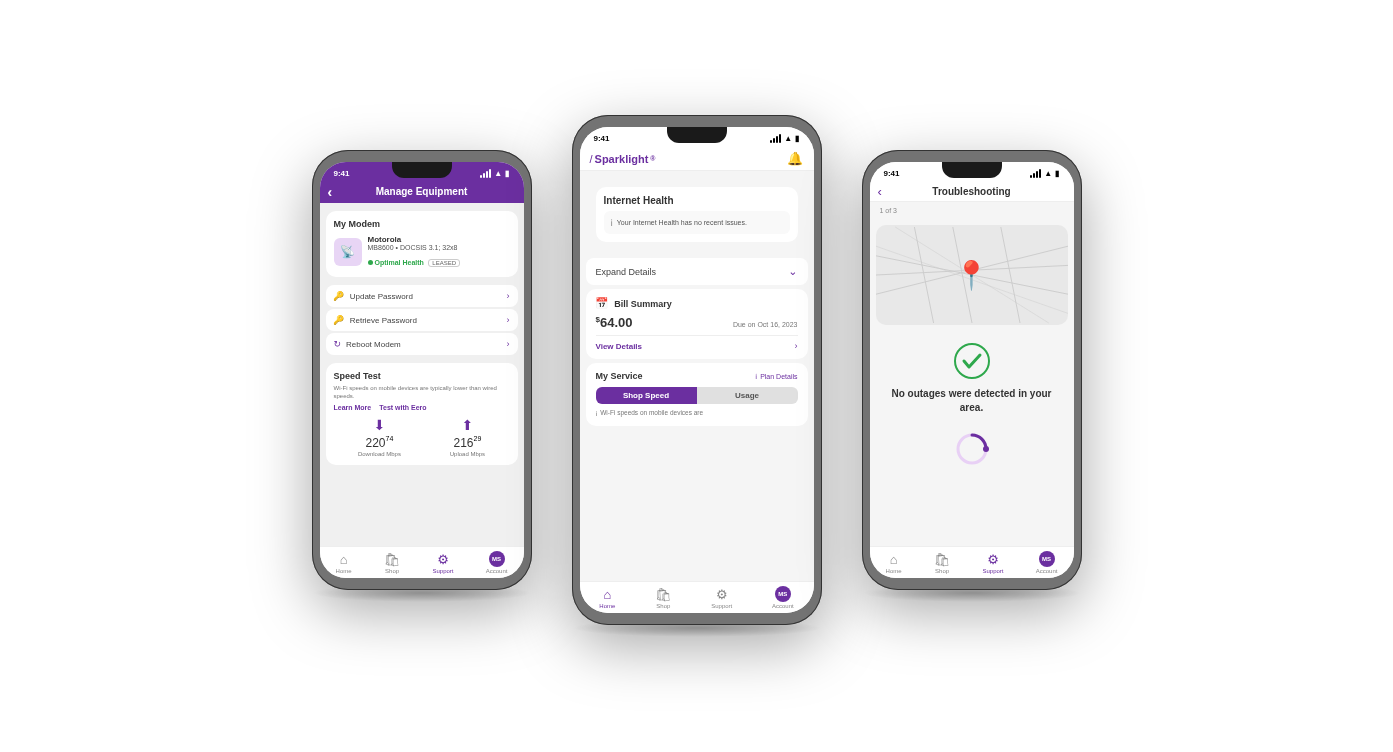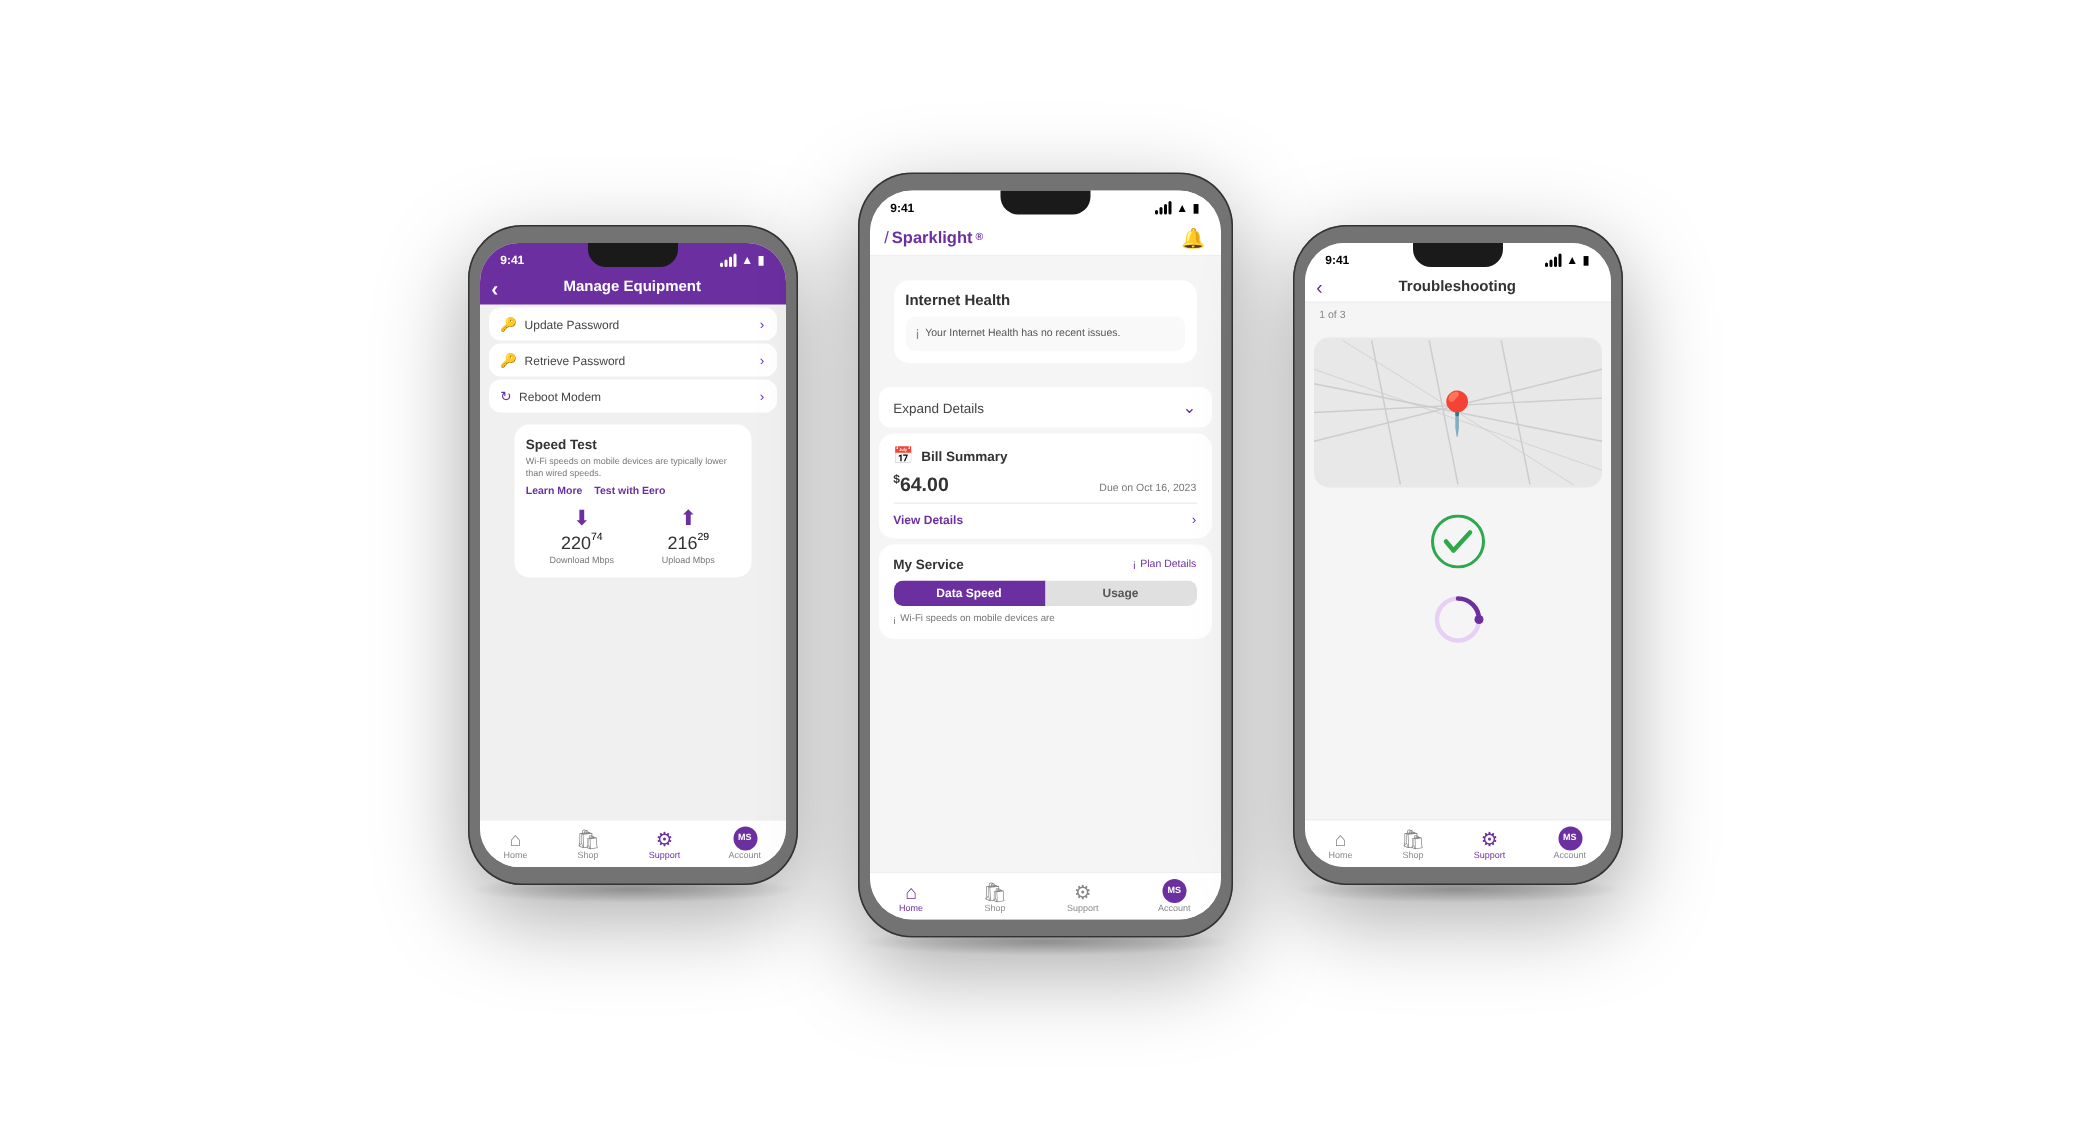--- a/index.html
+++ b/index.html
@@ -158,21 +158,21 @@
       margin: 2px 6px;
       border-radius: 8px;
       font-size: 8px;
       color: #444;
     }
     .menu-item-left { display: flex; align-items: center; gap: 5px; }
     .menu-icon { font-size: 9px; color: #6b2fa0; }
     .chevron { color: #6b2fa0; font-size: 9px; }
     .speed-section {
       background: white;
-      margin: 8px 23px;
+      margin: 8px 6px;
       border-radius: 10px;
       padding: 8px;
     }
     .speed-title { font-size: 9px; font-weight: 700; color: #333; margin-bottom: 4px; }
     .speed-note { font-size: 6px; color: #777; line-height: 1.3; margin-bottom: 3px; }
     .speed-links { display: flex; gap: 8px; margin-bottom: 6px; }
     .speed-link { font-size: 7px; color: #6b2fa0; font-weight: 600; }
     .speed-results { display: flex; justify-content: space-around; margin-top: 4px; }
     .speed-item { text-align: center; }
     .speed-icon { font-size: 14px; color: #6b2fa0; }
@@ -426,20 +426,35 @@
         </div>
       </div>
 
       <div class="purple-header">
         <span class="back-btn">‹</span>
         <span>Manage Equipment</span>
       </div>
 
       <div class="screen1-content">
 
+        <div class="modem-section">
+          <div class="modem-title">My Modem</div>
+          <div class="modem-info">
+            <div class="modem-icon">📡</div>
+            <div>
+              <div class="modem-name">Motorola</div>
+              <div class="modem-details">MB8600 • DOCSIS 3.1; 32x8</div>
+              <div class="optimal-badge">
+                <div class="dot-green"></div>
+                <span>Optimal Health</span>
+              </div>
+              <div class="leased-badge">LEASED</div>
+            </div>
+          </div>
+        </div>
 
         <div class="menu-item">
           <div class="menu-item-left">
             <span class="menu-icon">🔑</span>
             <span>Update Password</span>
           </div>
           <span class="chevron">›</span>
         </div>
         <div class="menu-item">
           <div class="menu-item-left">
@@ -565,21 +580,21 @@
 
         <div class="service-card">
           <div class="service-header">
             <span class="service-title">My Service</span>
             <div class="plan-details">
               <span>ℹ</span>
               <span>Plan Details</span>
             </div>
           </div>
           <div class="tabs-row">
-            <div class="tab-btn active">Data Speed</div>
+            <div class="tab-btn active">Shop Speed</div>
             <div class="tab-btn inactive">Usage</div>
           </div>
           <div class="service-note">
             <span>ℹ</span>
             <span>Wi-Fi speeds on mobile devices are</span>
           </div>
         </div>
       </div>
 
       <div class="bottom-nav">
@@ -646,20 +661,21 @@
           <span class="pin-icon">📍</span>
         </div>
 
         <div class="outage-result">
           <div class="check-circle">
             <svg class="check-svg" viewBox="0 0 36 36">
               <circle cx="18" cy="18" r="17" fill="none" stroke="#2ea84c" stroke-width="2"></circle>
               <polyline points="10,18 15,24 26,12" fill="none" stroke="#2ea84c" stroke-width="3" stroke-linecap="round" stroke-linejoin="round"></polyline>
             </svg>
           </div>
+          <div class="outage-text">No outages were detected in your area.</div>
         </div>
 
         <div class="spinner-area">
           <svg width="36" height="36" viewBox="0 0 36 36">
             <circle cx="18" cy="18" r="14" fill="none" stroke="#e8d0f5" stroke-width="3"></circle>
             <path d="M 18 4 A 14 14 0 0 1 32 18" fill="none" stroke="#6b2fa0" stroke-width="3" stroke-linecap="round"></path>
             <circle cx="32" cy="18" r="3" fill="#6b2fa0"></circle>
           </svg>
         </div>
       </div>

